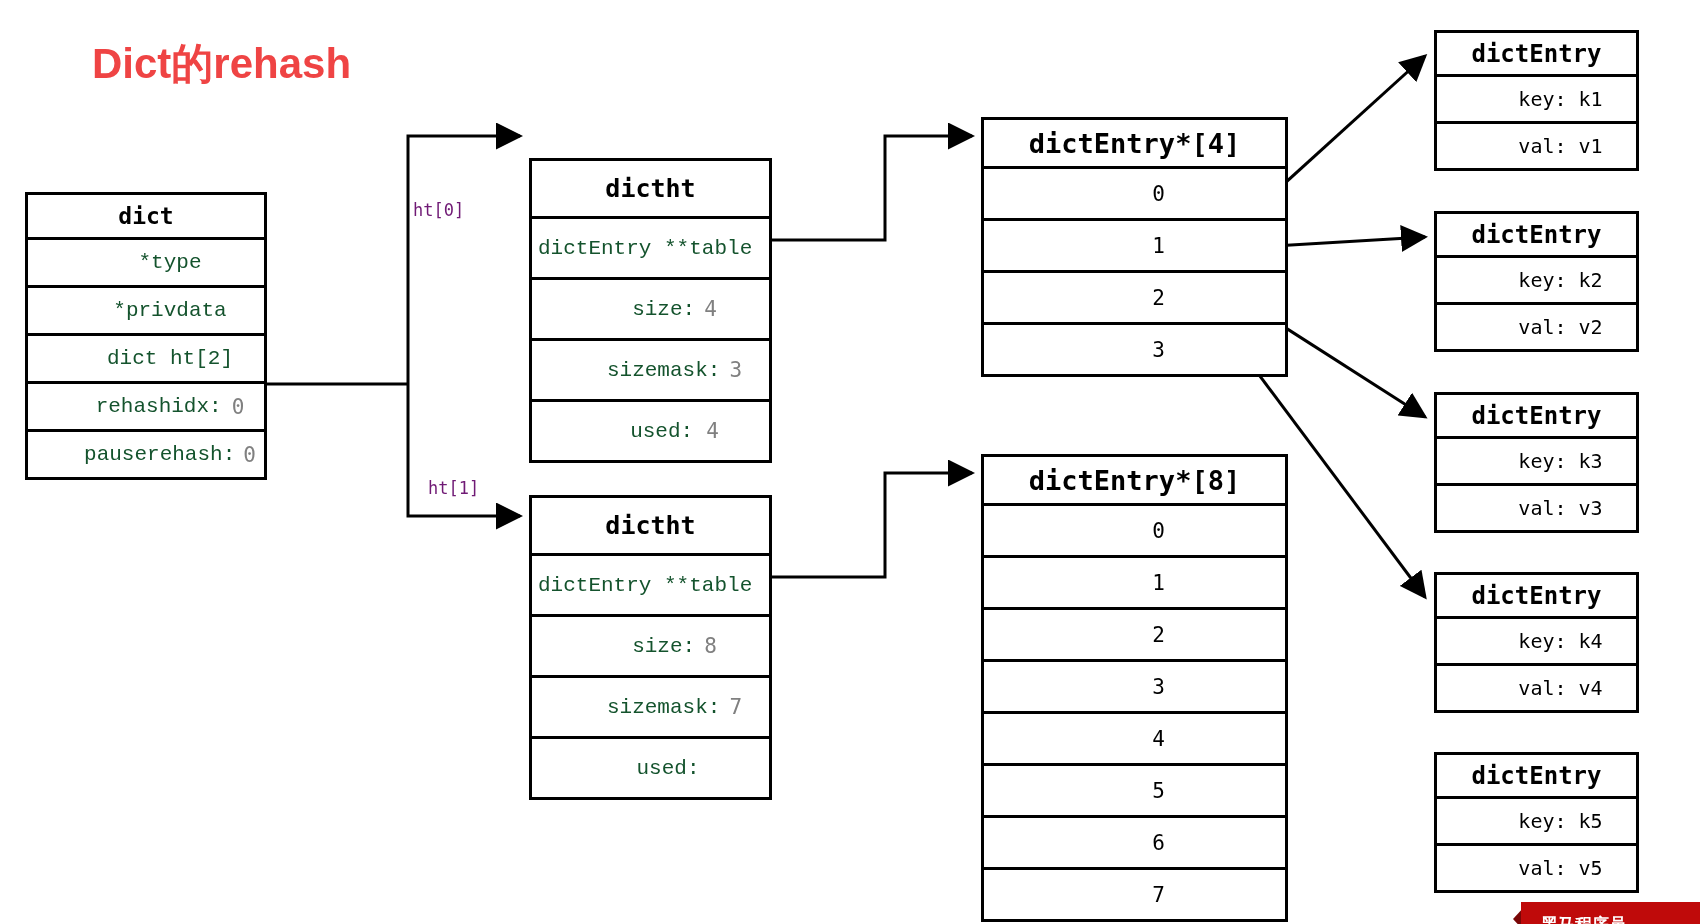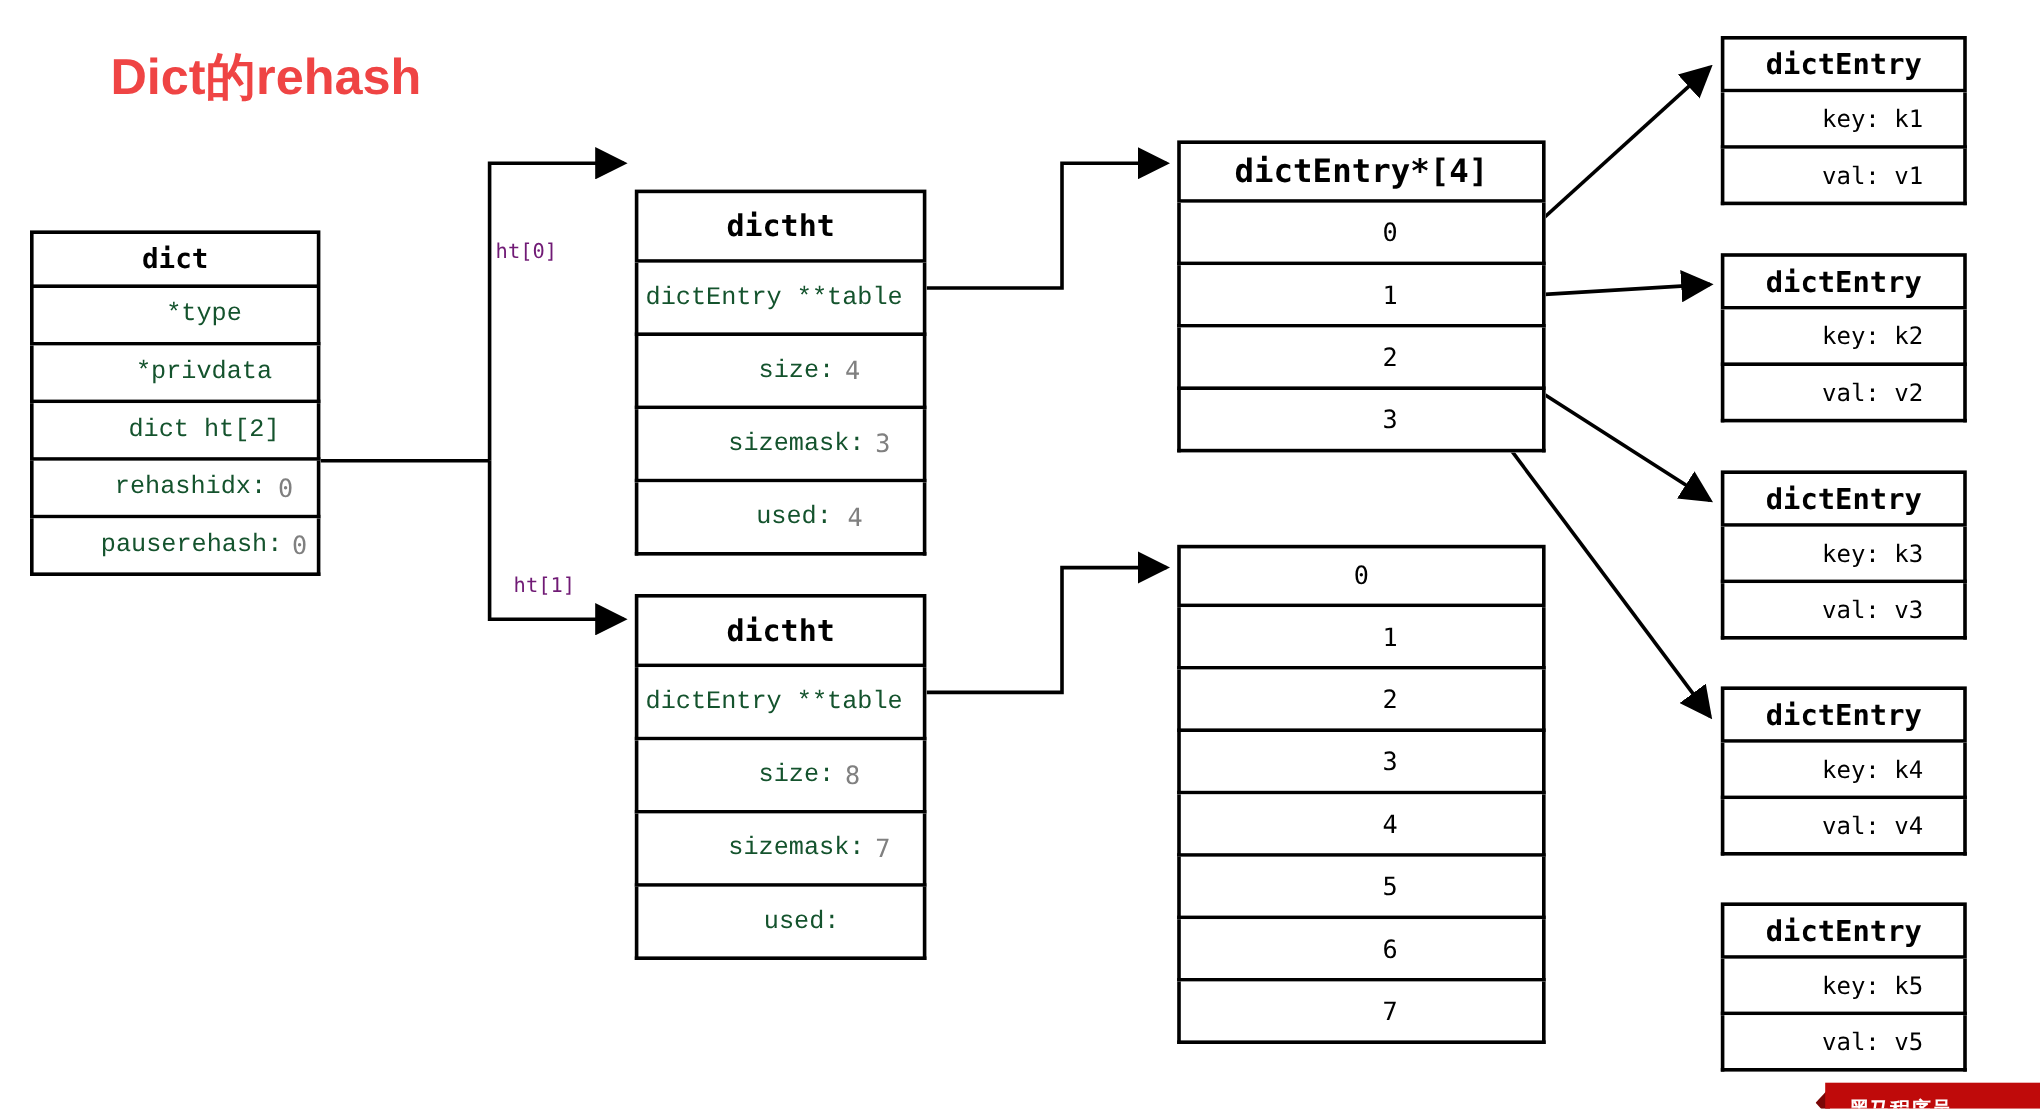--- a/index.html
+++ b/index.html
@@ -234,20 +234,21 @@
 
   <div class="box array-box" id="arr4-box">
     <div class="row hdr">dictEntry*[4]</div>
     <div class="row">0</div>
     <div class="row">1</div>
     <div class="row">2</div>
     <div class="row">3</div>
   </div>
 
   <div class="box array-box" id="arr8-box">
+    <div class="row hdr">dictEntry*[8]</div>
     <div class="row">0</div>
     <div class="row">1</div>
     <div class="row">2</div>
     <div class="row">3</div>
     <div class="row">4</div>
     <div class="row">5</div>
     <div class="row">6</div>
     <div class="row">7</div>
   </div>
 

